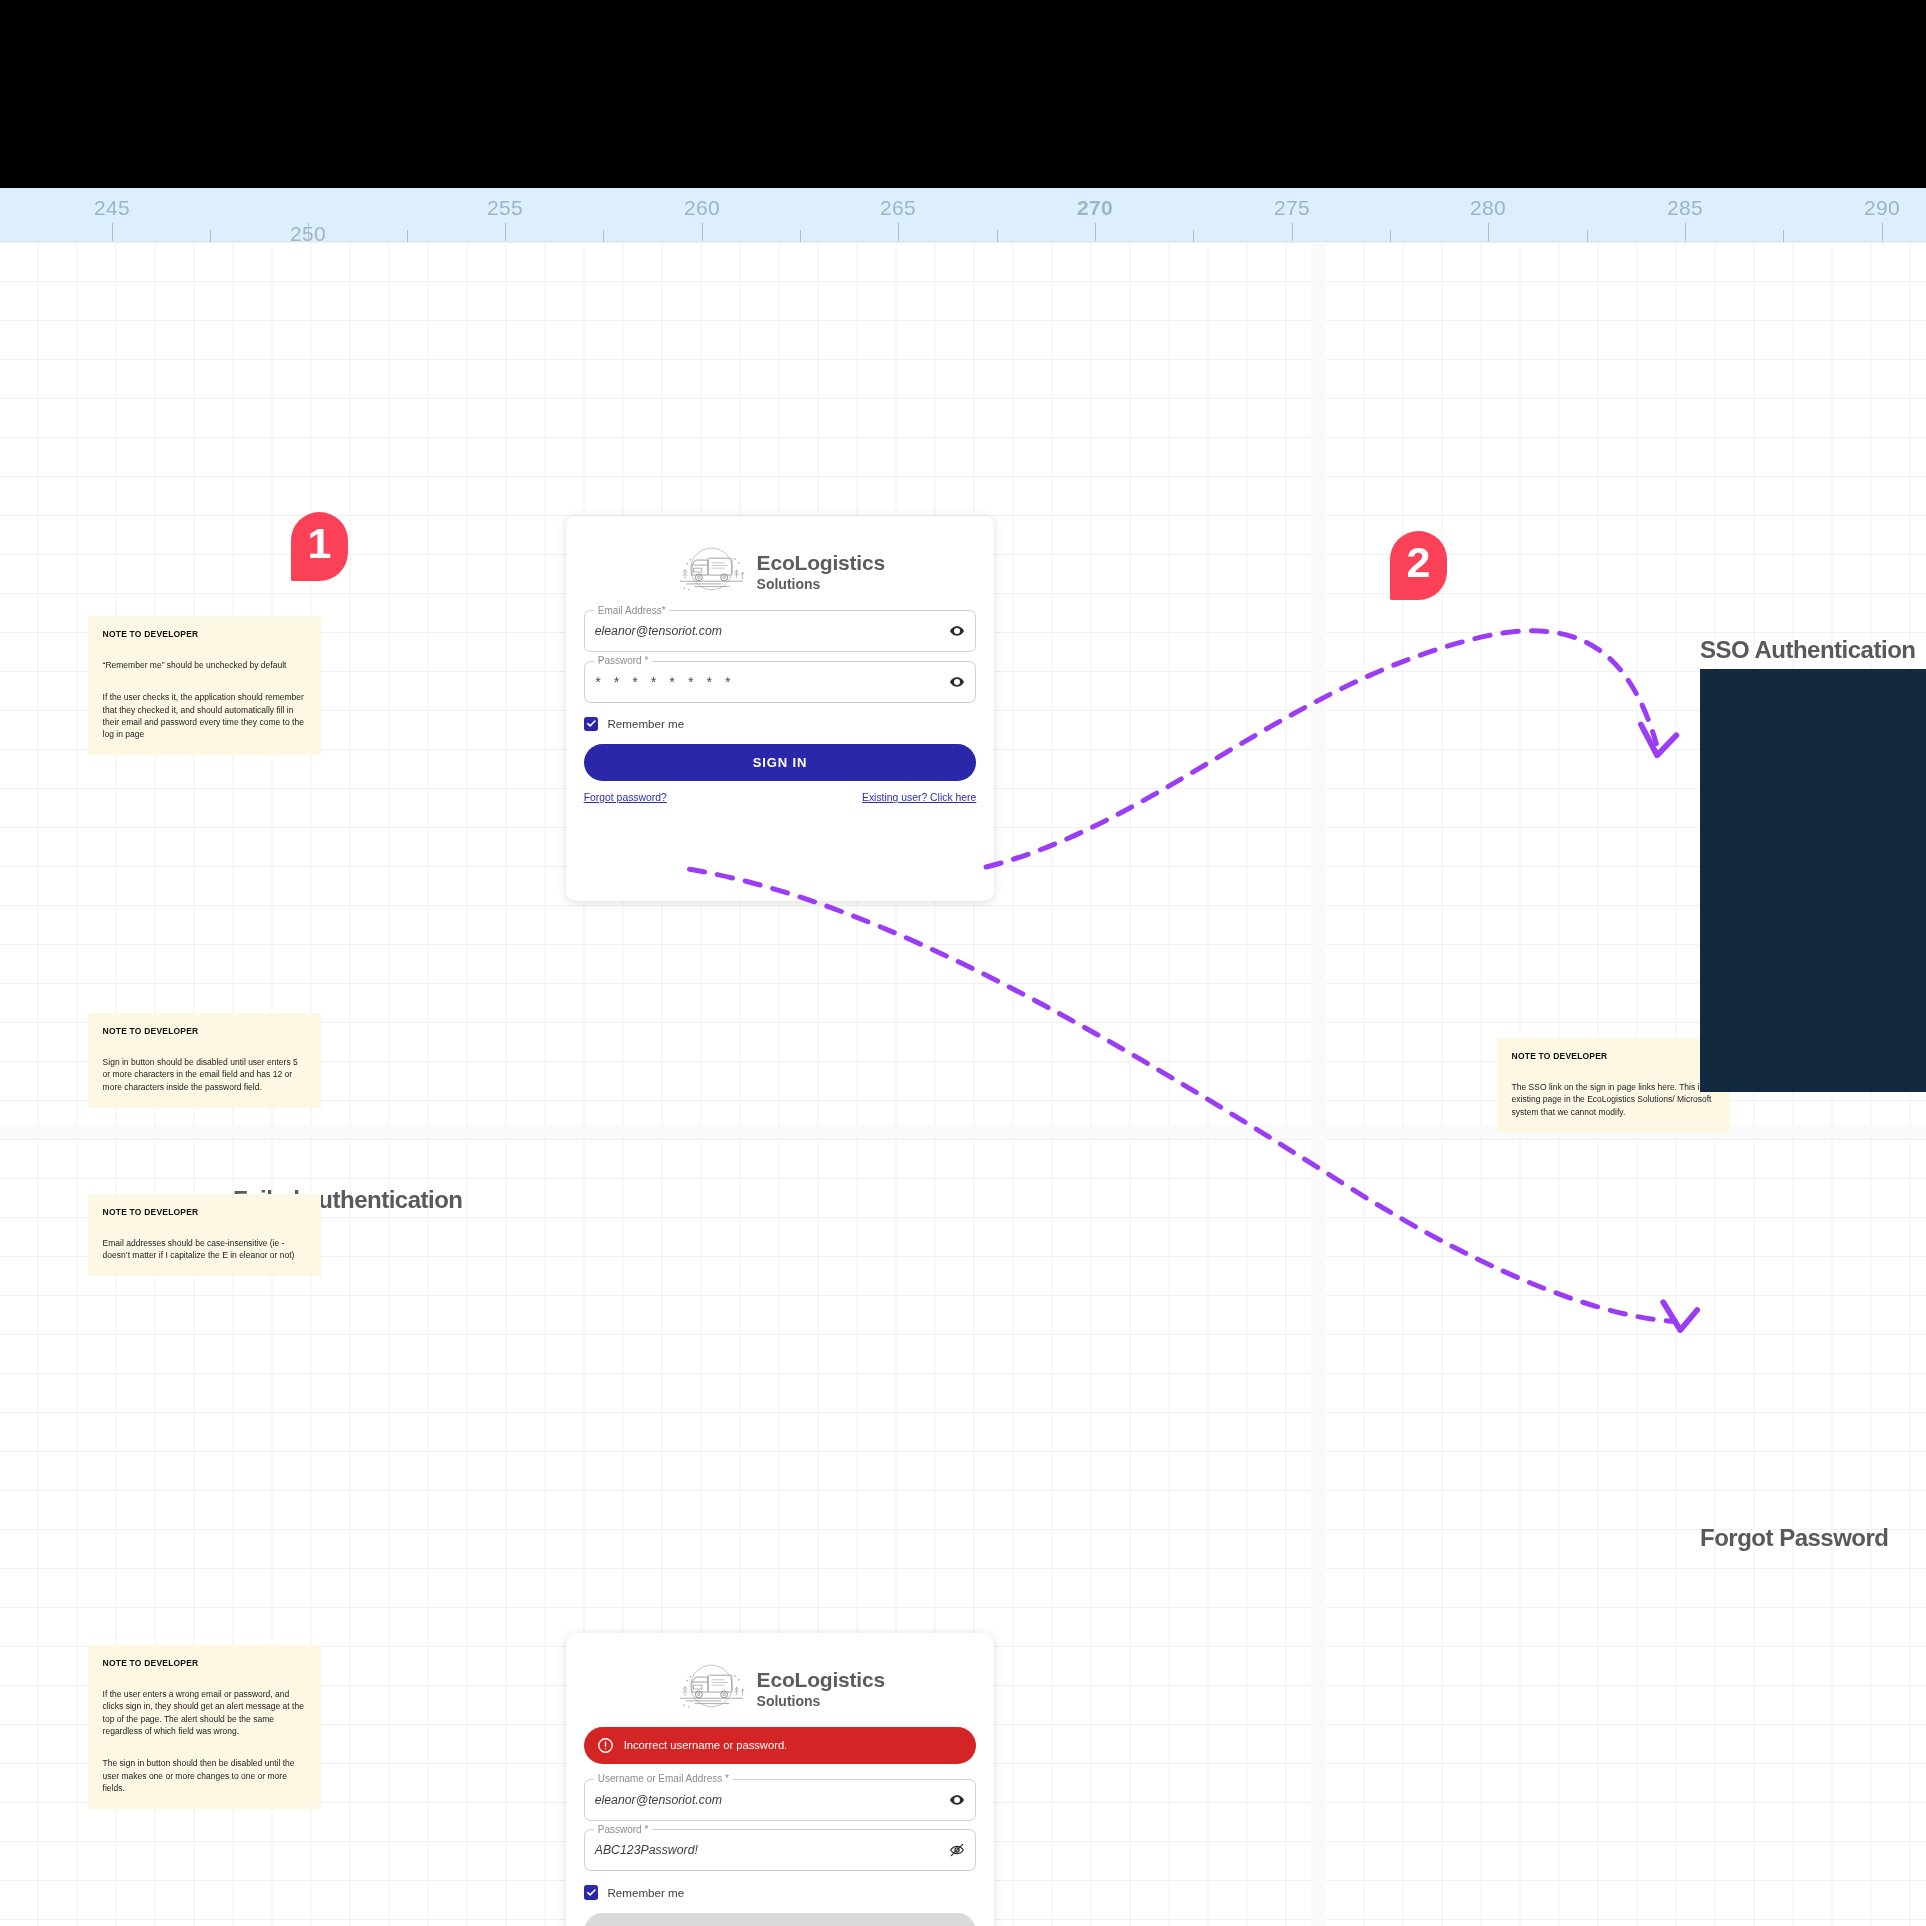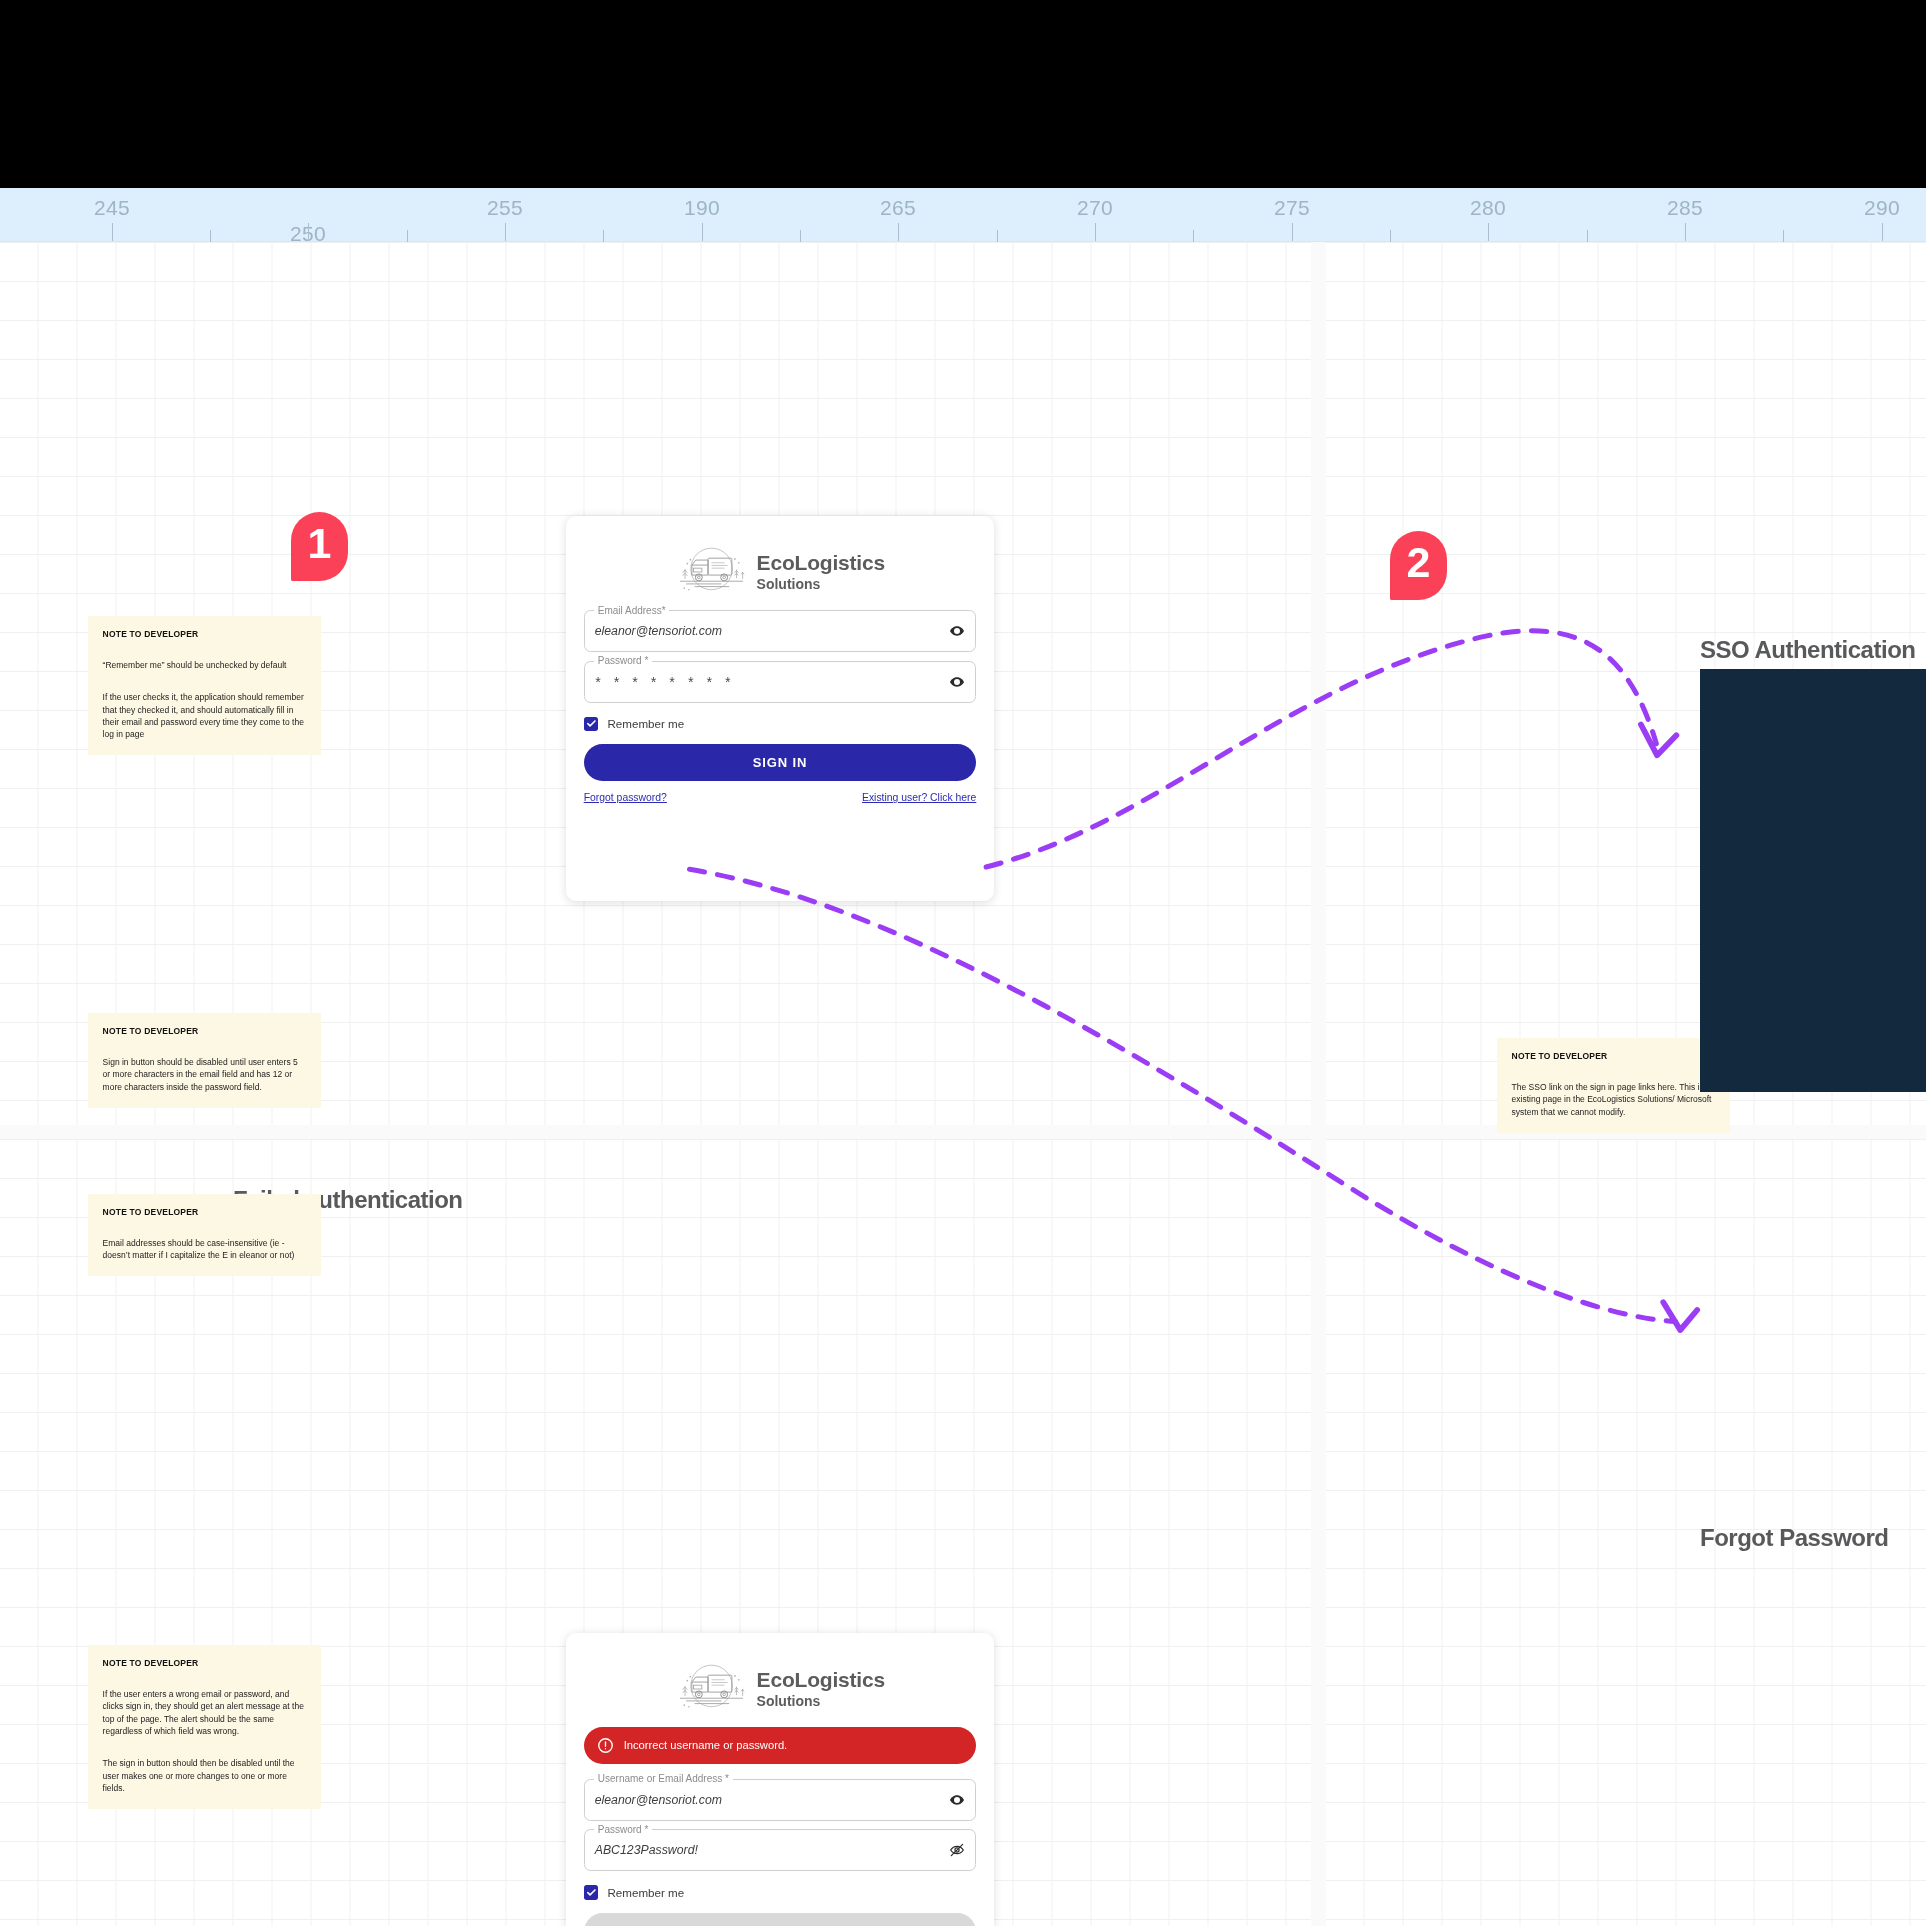--- a/index.html
+++ b/index.html
@@ -274,27 +274,27 @@
 <div class="ruler" id="ruler">
     <div class="ruler-label" style="left: 112px;">245</div>
     <div class="ruler-mark" style="left: 112px;"></div>
     <div class="ruler-mark" style="left: 210px; height: 11.6px; top: 42px;"></div>
     <div class="ruler-label" style="left: 308px; margin-top: 26px;">250</div>
     <div class="ruler-mark" style="left: 308px;"></div>
     <div class="ruler-mark" style="left: 407px; height: 11.6px; top: 42px;"></div>
     <div class="ruler-label" style="left: 505px;">255</div>
     <div class="ruler-mark" style="left: 505px;"></div>
     <div class="ruler-mark" style="left: 603px; height: 11.6px; top: 42px;"></div>
-    <div class="ruler-label" style="left: 702px;">190</div>
+    <div class="ruler-label" style="left: 702px;">260</div>
     <div class="ruler-mark" style="left: 702px;"></div>
     <div class="ruler-mark" style="left: 800px; height: 11.6px; top: 42px;"></div>
     <div class="ruler-label" style="left: 898px;">265</div>
     <div class="ruler-mark" style="left: 898px;"></div>
     <div class="ruler-mark" style="left: 997px; height: 11.6px; top: 42px;"></div>
-    <div class="ruler-label" style="left: 1095px;">270</div>
+    <div class="ruler-label" style="left: 1095px; font-weight: bold;">270</div>
     <div class="ruler-mark" style="left: 1095px;"></div>
     <div class="ruler-mark" style="left: 1193px; height: 11.6px; top: 42px;"></div>
     <div class="ruler-label" style="left: 1292px;">275</div>
     <div class="ruler-mark" style="left: 1292px;"></div>
     <div class="ruler-mark" style="left: 1390px; height: 11.6px; top: 42px;"></div>
     <div class="ruler-label" style="left: 1488px;">280</div>
     <div class="ruler-mark" style="left: 1488px;"></div>
     <div class="ruler-mark" style="left: 1587px; height: 11.6px; top: 42px;"></div>
     <div class="ruler-label" style="left: 1685px;">285</div>
     <div class="ruler-mark" style="left: 1685px;"></div>

